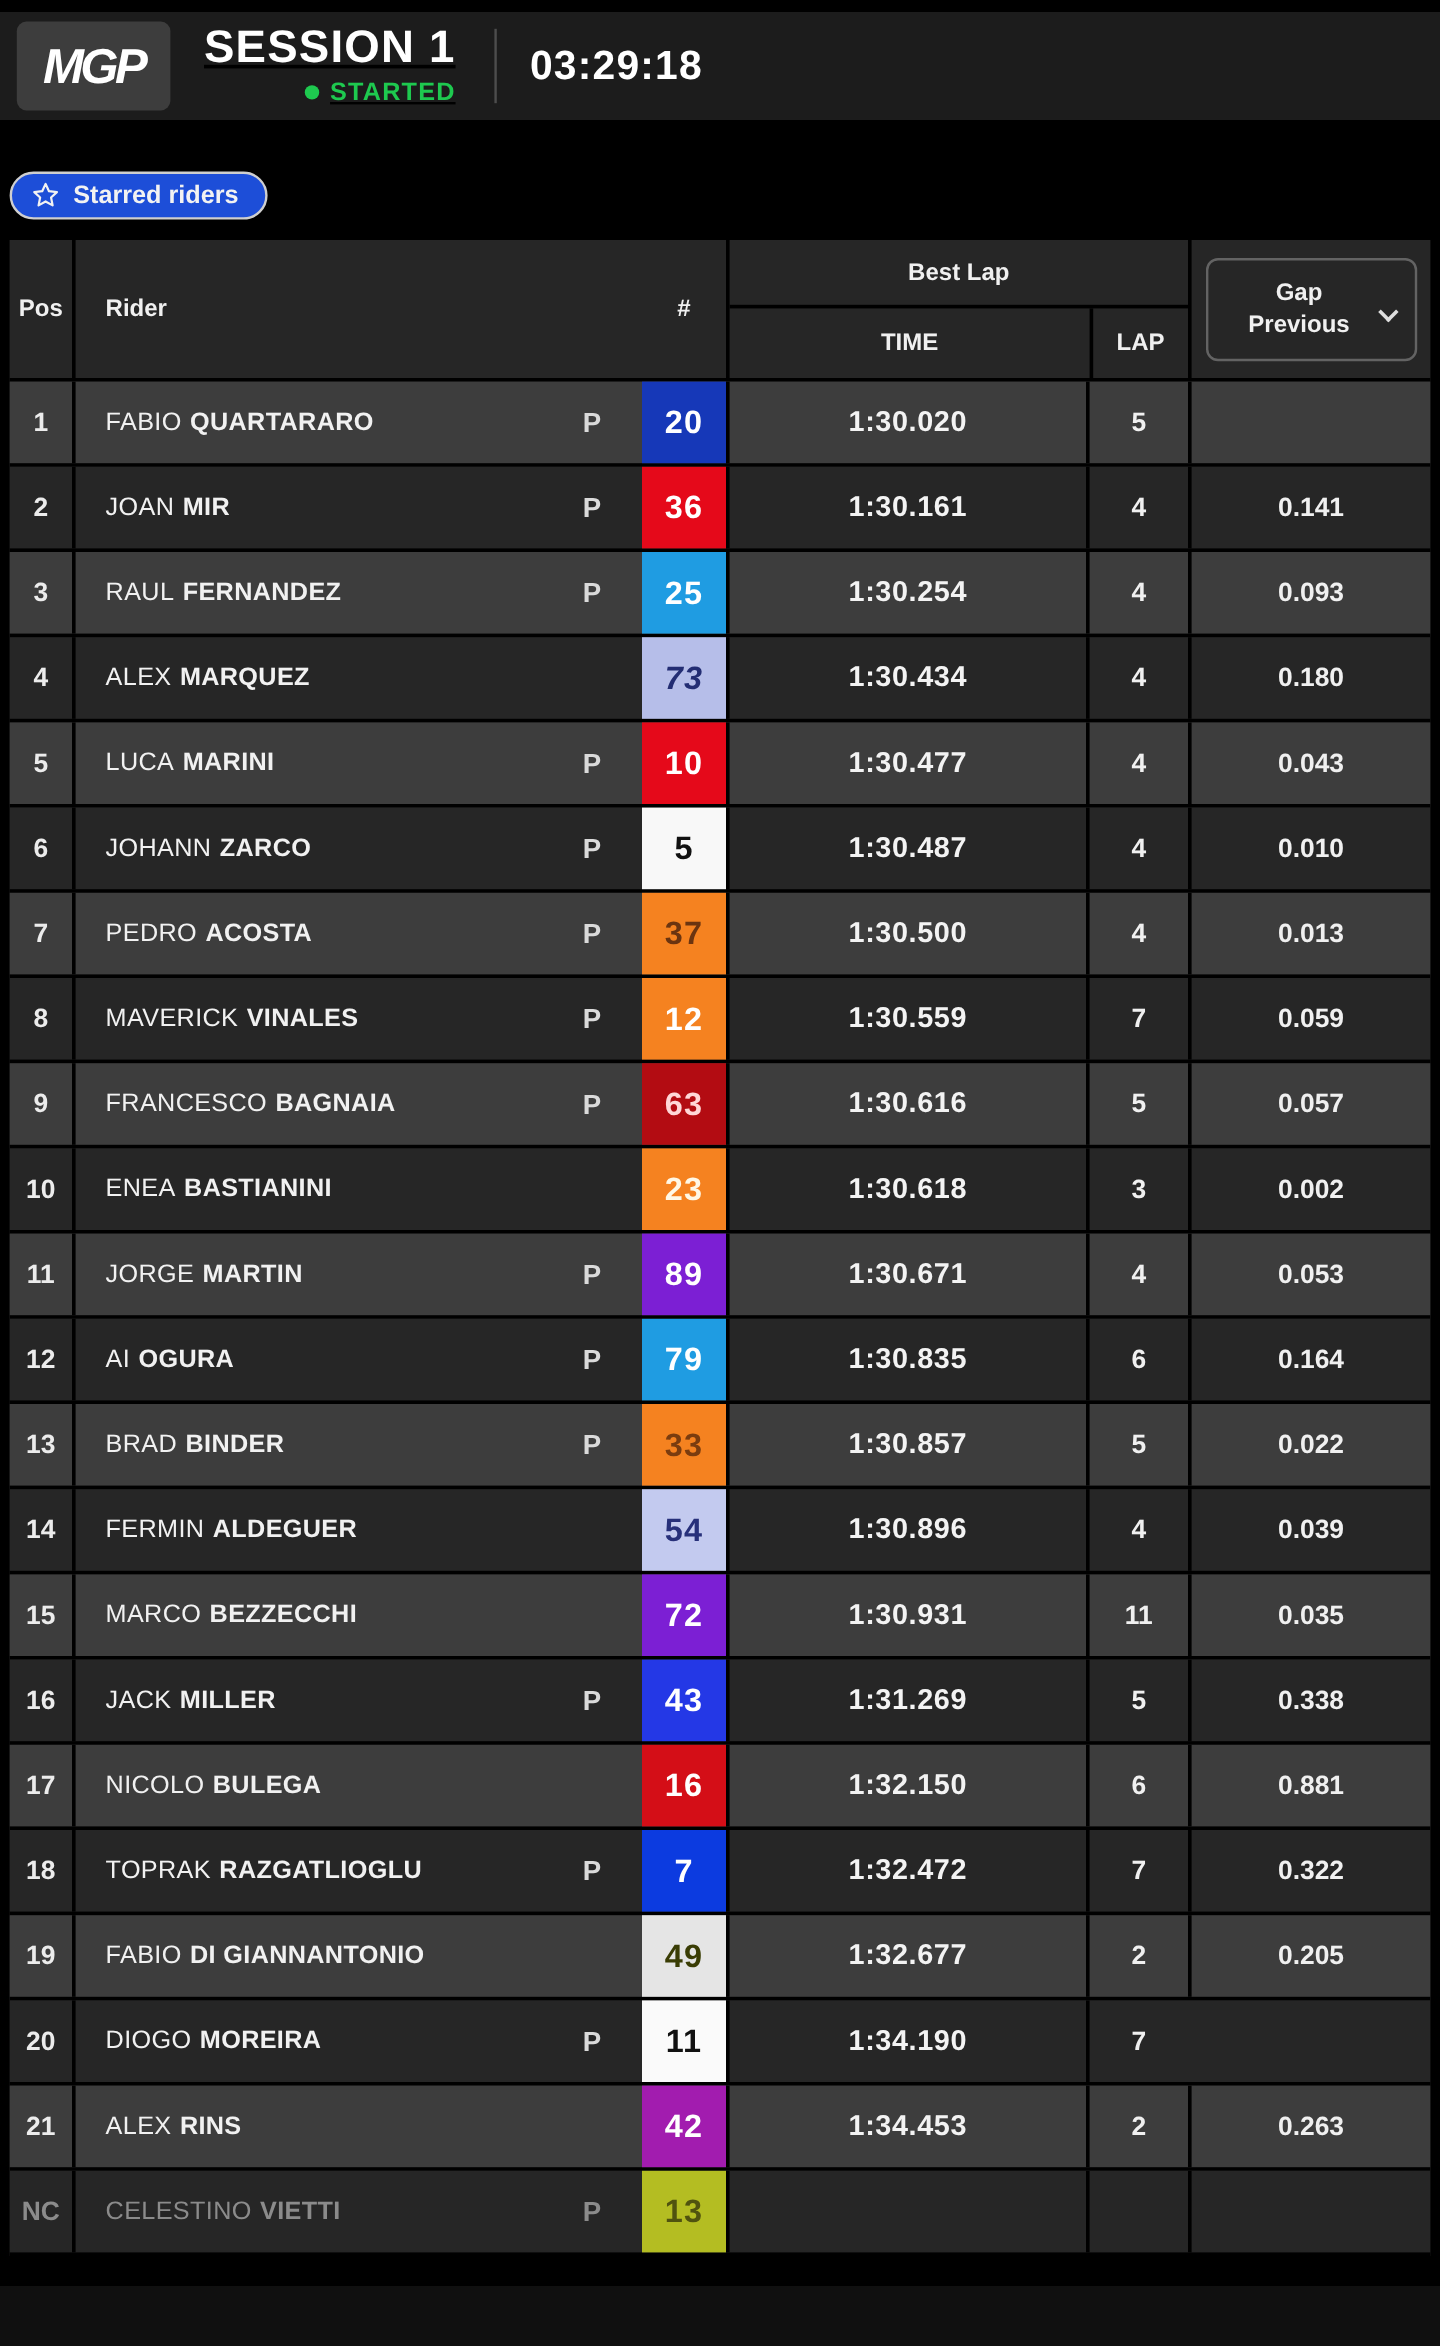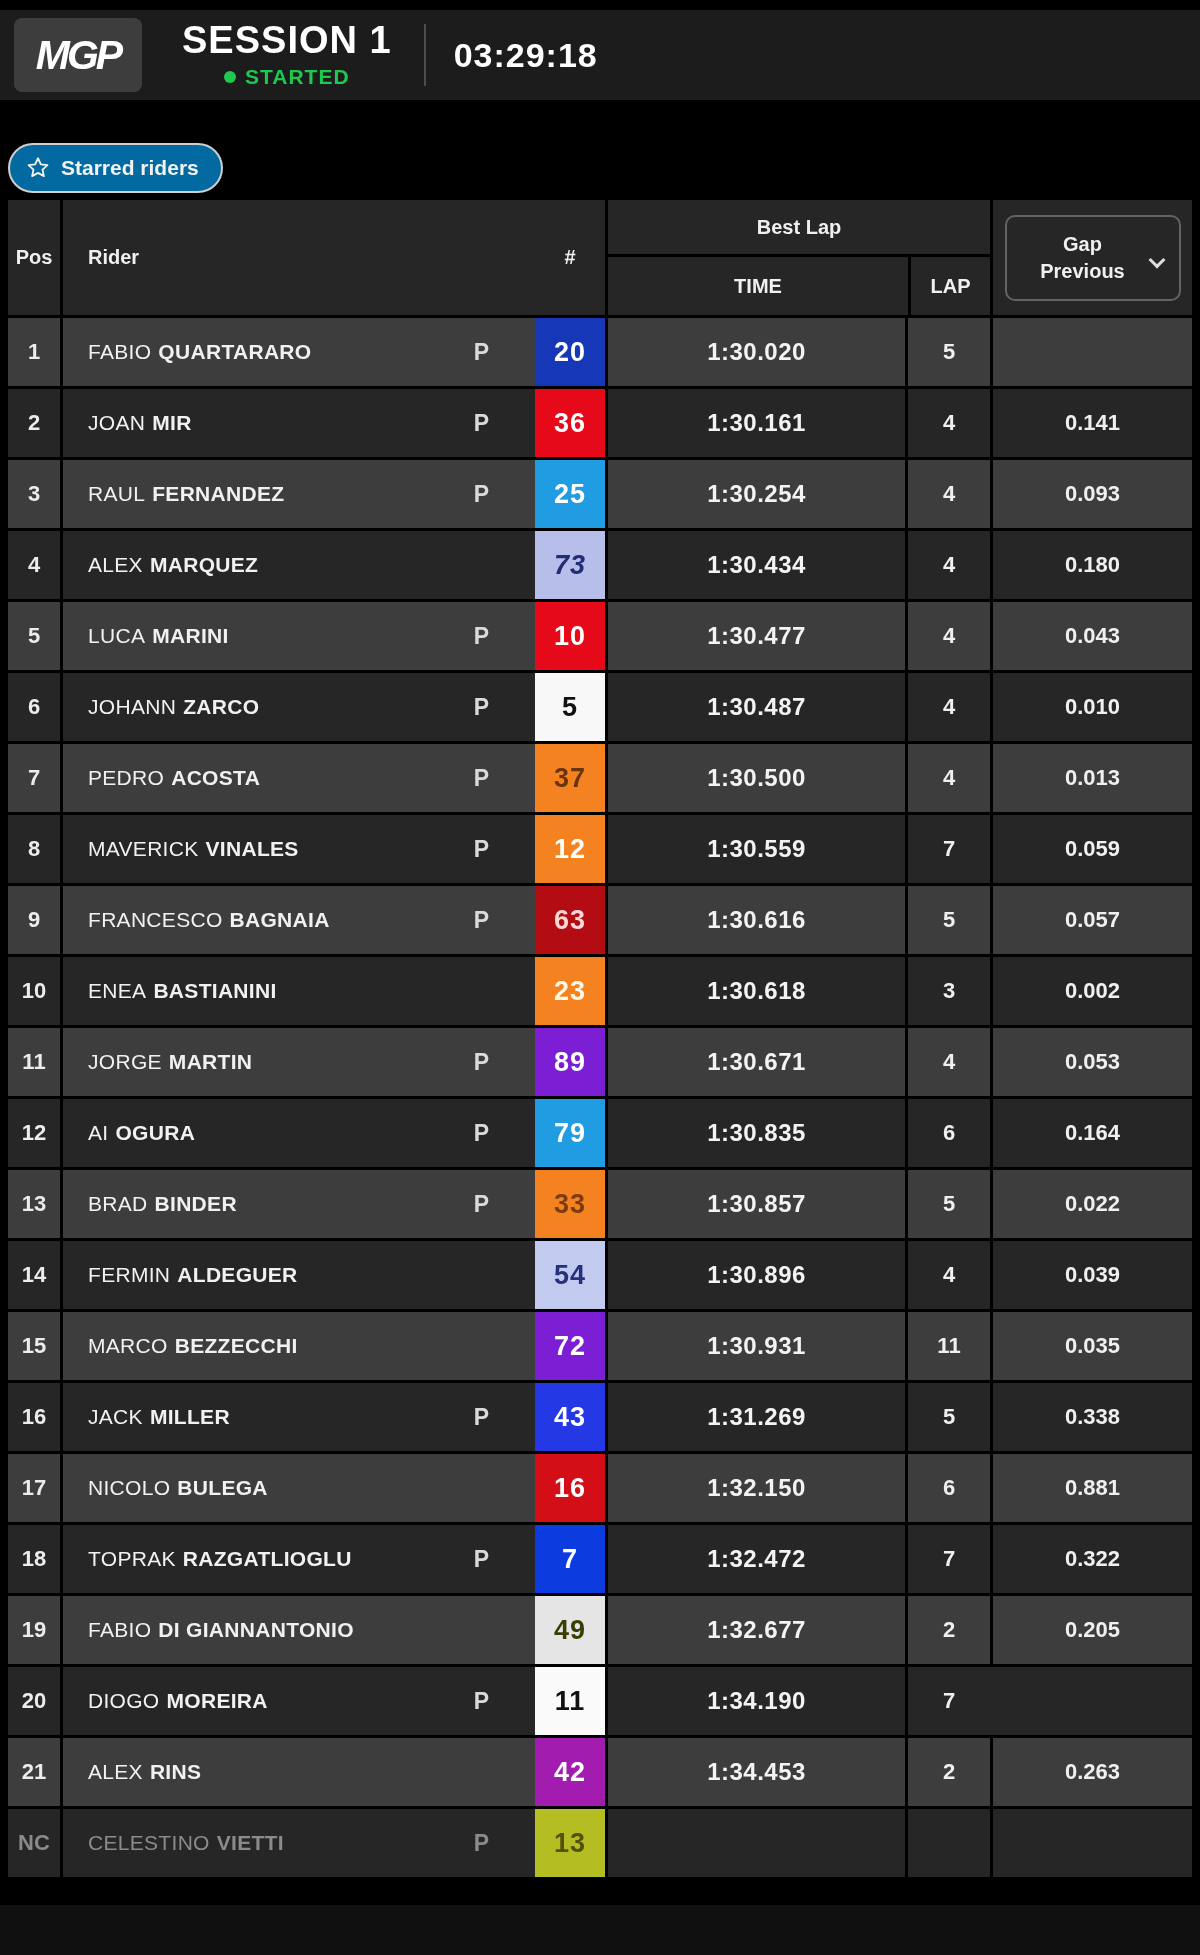--- a/index.html
+++ b/index.html
@@ -8,31 +8,31 @@
     width:1200px; height:1955px; position:relative; overflow:hidden;
     font-family:"Liberation Sans", sans-serif;
   }
 
   
   .topbar { position:absolute; top:10px; left:0; width:1200px; height:90px;
     background:#1c1c1c; display:flex; align-items:center; }
   .logo-box { margin-left:14px; width:128px; height:74px; background:#3d3d3d;
     border-radius:8px; display:flex; align-items:center; justify-content:center; }
   .logo-text { color:#fff; font-size:41px; font-weight:700; font-style:italic; letter-spacing:-3px; }
-  .session-block { margin-left:40px; display:flex; flex-direction:column; align-items:center; }
+  .session-block { margin-left:28px; display:flex; flex-direction:column; align-items:flex-end;text-decoration:underline; }
   .session-title { color:#fff; font-size:38px; font-weight:800; letter-spacing:1px; line-height:1; }
   .status-row { display:flex; align-items:center; gap:9px; margin-top:6px; }
   .status-dot { width:12px; height:12px; border-radius:50%; background:#1ec94f; }
   .status-text { color:#1ec94f; font-size:21px; font-weight:700; letter-spacing:1px; }
   .vdivider { width:2px; height:62px; background:#4d4d4d; margin:0 28px 0 32px; }
   .clock { color:#fff; font-size:34px; font-weight:600; letter-spacing:1px; }
 
   
-  .starred-btn { position:absolute; top:143px; left:8px; height:50px;
-    border:2px solid #cfcfcf; border-radius:26px; background:#0369a1;
+  .starred-btn { position:absolute; top:143px; left:8px; height:40px;
+    border:2px solid #cfcfcf; border-radius:26px; background:#1d4ed8;
     display:inline-flex; align-items:center; gap:10px; padding:0 22px 0 15px; cursor:pointer; }
   .starred-label { color:#f2f2f2; font-size:21px; font-weight:700; }
 
   
   .table { position:absolute; top:200px; left:8px; width:1184px; }
   .thead { display:flex; height:118px; border-bottom:3px solid #000; background:#262626; }
   .hlabel { color:#f0f0f0; font-size:20px; font-weight:700; }
   .h-pos { width:52px; display:flex; align-items:center; justify-content:center; }
   .h-rider { width:475px; border-left:3px solid #000; display:flex; align-items:center; padding-left:25px; }
   .h-plate { width:70px; display:flex; align-items:center; justify-content:center; }
@@ -49,21 +49,21 @@
   .chev { position:absolute; right:16px; top:37px; width:12px; height:12px;
     border-right:3px solid #dedede; border-bottom:3px solid #dedede; transform:rotate(45deg); }
 
   
   .row { display:flex; height:71px; border-bottom:3px solid #000; cursor:pointer; }
   .row.odd  { background:#3d3d3d; }
   .row.even { background:#262626; }
   .c-pos { width:52px; display:flex; align-items:center; justify-content:center;
     color:#ececec; font-size:22px; font-weight:700; }
   .c-rider { width:475px; border-left:3px solid #000; display:flex; align-items:center;
-    justify-content:space-between; padding:0 46px 0 25px; }
+    justify-content:space-between; padding:0 34px 0 25px; }
   .name { font-size:21px; color:#f1f1f1; letter-spacing:0.3px; white-space:nowrap; }
   .name .fn { font-weight:400; }
   .name .ln { font-weight:800; margin-left:7px; }
   .pit { color:#dadada; font-size:23px; font-weight:800; }
   .c-plate { width:70px; display:flex; align-items:center; justify-content:center;
     font-size:27px; font-weight:800; letter-spacing:1px; }
   .c-time { width:300px; border-left:3px solid #000; display:flex; align-items:center;
     justify-content:center; color:#f3f3f3; font-size:24px; font-weight:700; letter-spacing:0.5px; }
   .c-lap { width:85px; border-left:3px solid #000; display:flex; align-items:center;
     justify-content:center; color:#f0f0f0; font-size:22px; font-weight:700; }

